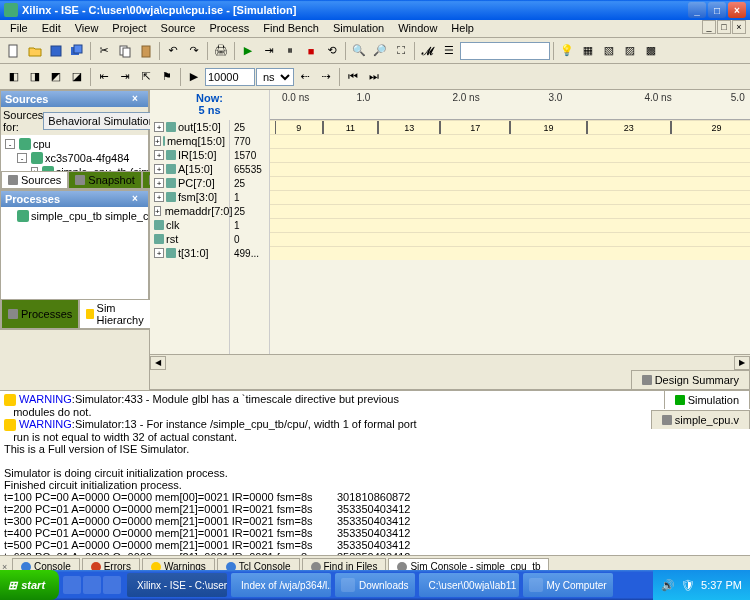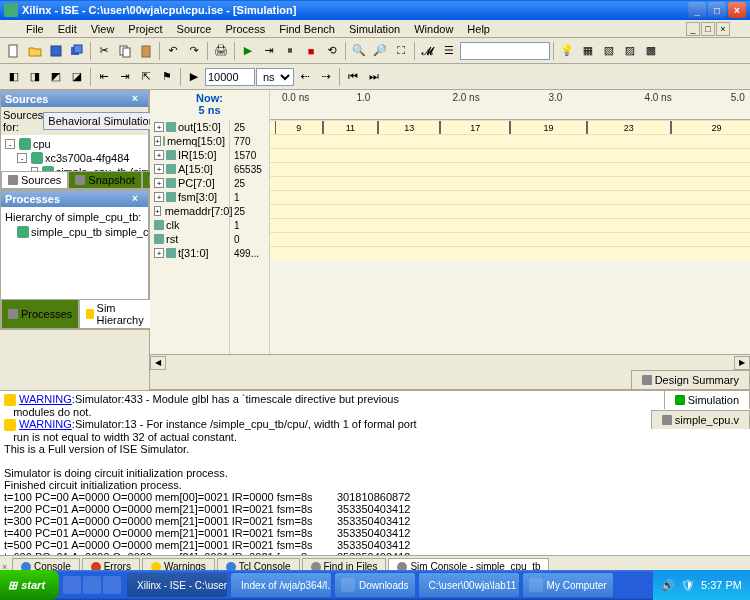--- a/index.html
+++ b/index.html
@@ -4,21 +4,21 @@
 <style>
 * { margin: 0; padding: 0; box-sizing: border-box; font-family: Tahoma, Arial, sans-serif; font-size: 11px; }
 body { background: #ece9d8; width: 750px; height: 600px; overflow: hidden; position: relative; }
 .titlebar { background: linear-gradient(to bottom, #0058e6, #3a8df5 8%, #0058e6); height: 20px; display: flex; align-items: center; padding: 0 4px; color: white; font-weight: bold; }
 .titlebar .icon { width: 14px; height: 14px; background: #4a7; margin-right: 4px; border-radius: 2px; }
 .titlebar .title { flex: 1; }
 .winbtns { display: flex; gap: 2px; }
 .winbtn { width: 18px; height: 16px; display: flex; align-items: center; justify-content: center; border-radius: 3px; font-size: 10px; font-weight: bold; }
 .winbtn.min, .winbtn.max { background: linear-gradient(#6a9fe8,#2665d0); }
 .winbtn.close { background: linear-gradient(#f08070,#d04020); }
-.menubar { background: #ece9d8; height: 18px; display: flex; align-items: center; padding: 0 20px; gap: 2px; border-bottom: 1px solid #aca899; }
+.menubar { background: #ece9d8; height: 18px; display: flex; padding: 0 4px; gap: 2px; border-bottom: 1px solid #aca899; }
 .menuitem { padding: 2px 6px; cursor: default; }
 .secondary-btns { margin-left: auto; display: flex; gap: 1px; }
 .sec-btn { width: 14px; height: 14px; border: 1px solid #aca899; background: #ece9d8; font-size: 9px; display: flex; align-items: center; justify-content: center; }
 .toolbar { background: #ece9d8; height: 26px; display: flex; align-items: center; padding: 2px 4px; gap: 1px; border-bottom: 1px solid #aca899; }
 .tbtn { width: 20px; height: 20px; border: 1px solid transparent; display: flex; align-items: center; justify-content: center; }
 .tbicon { width: 14px; height: 14px; display: block; }
 .tsep { width: 1px; height: 18px; background: #aca899; margin: 0 2px; }
 .tinput { height: 18px; border: 1px solid #7f9db9; background: white; padding: 0 2px; font-size: 11px; }
 .main { display: flex; height: 300px; }
 .leftcol { width: 150px; display: flex; flex-direction: column; border-right: 1px solid #aca899; }
@@ -49,21 +49,21 @@
 .wave-lane { height: 14px; border-top: 1px solid #e8e0c0; background: linear-gradient(to right, #fff8d0 0, #fff8d0 100%); position: relative; }
 .bus-seg { position: absolute; font-size: 9px; top: 0; height: 100%; border-left: 1px solid #666; border-right: 1px solid #666; display: flex; align-items: center; justify-content: center; background: #fff8d0; }
 .wave-scroll-h { height: 16px; background: #ece9d8; border-top: 1px solid #aca899; display: flex; align-items: center; }
 .scroll-arrow { width: 16px; height: 14px; border: 1px solid #aca899; background: #ece9d8; display: flex; align-items: center; justify-content: center; font-size: 8px; }
 .doc-tabs { background: #ece9d8; height: 20px; display: flex; align-items: flex-end; padding-left: 4px; border-bottom: 1px solid #aca899; gap: 1px; flex-direction: column; }
 .doc-tab { padding: 3px 10px; border: 1px solid #aca899; border-bottom: none; background: #ece9d8; font-size: 10px; cursor: default; display: flex; align-items: center; gap: 3px; }
 .doc-tab.active { background: white; }
 .console { height: 165px; background: white; overflow: auto; padding: 2px 4px; font-family: 'Courier New', monospace; font-size: 11px; border-top: 1px solid #aca899; white-space: pre; }
 .console .warn-icon { display: inline-block; width: 12px; height: 12px; background: #fc0; border-radius: 2px; vertical-align: middle; }
 .console .warn { color: #000; }
-.console .warnword { text-decoration: underline; color: #0000ee; }
+.console .warnword { color: #0000ee; }
 .console-tabs { display: flex; background: #ece9d8; border-top: 1px solid #aca899; align-items: center; padding: 2px; }
 .ctab { padding: 2px 8px; border: 1px solid #aca899; background: #ece9d8; font-size: 10px; cursor: default; display: flex; align-items: center; gap: 3px; margin-right: 2px; }
 .ctab.active { background: white; }
 .ctab-ico { width: 10px; height: 10px; border-radius: 50%; display: inline-block; }
 .status { height: 18px; background: #ece9d8; border-top: 1px solid #aca899; display: flex; align-items: center; padding: 0 6px; }
 .status .time { margin-left: auto; }
 .taskbar { position: absolute; bottom: 0; left: 0; right: 0; height: 30px; background: linear-gradient(to bottom, #3a81dd, #245edb 8%, #245edb 92%, #1941a5); display: flex; align-items: center; }
 .start { height: 100%; background: linear-gradient(to bottom, #3c0, #180); color: white; font-weight: bold; font-style: italic; padding: 0 14px 0 8px; display: flex; align-items: center; border-radius: 0 8px 8px 0; }
 .task-item { height: 24px; background: linear-gradient(#5a9ae8,#3a7dd8); margin: 0 2px; padding: 0 6px; border-radius: 2px; display: flex; align-items: center; color: white; font-size: 10px; gap: 4px; max-width: 100px; overflow: hidden; white-space: nowrap; }
 .task-item.active { background: linear-gradient(#2a5aa8,#1a4a98); }
@@ -235,21 +235,20 @@
             <span>Libraries</span>
           </div>
       </div>
     </div>
     <div class="panel" style="fl:10;height:140px">
       <div class="panel-title">
         <span class="txt">Processes</span>
         <span class="panel-close">×</span>
       </div>
       <div class="panel-body">
-        <div style="padding:2px">Hierarchy of simple_cpu_tb:</div>
         <div class="tree-item tree-indent">
             <span class="tree-icon"></span>
             <span>simple_cpu_tb simple_cpu_tb</span>
           </div>
       </div>
       <div class="tabs-bottom">
         <div class="tab-b">
             <span class="tab-ico"></span>
             <span>Processes</span>
           </div>

